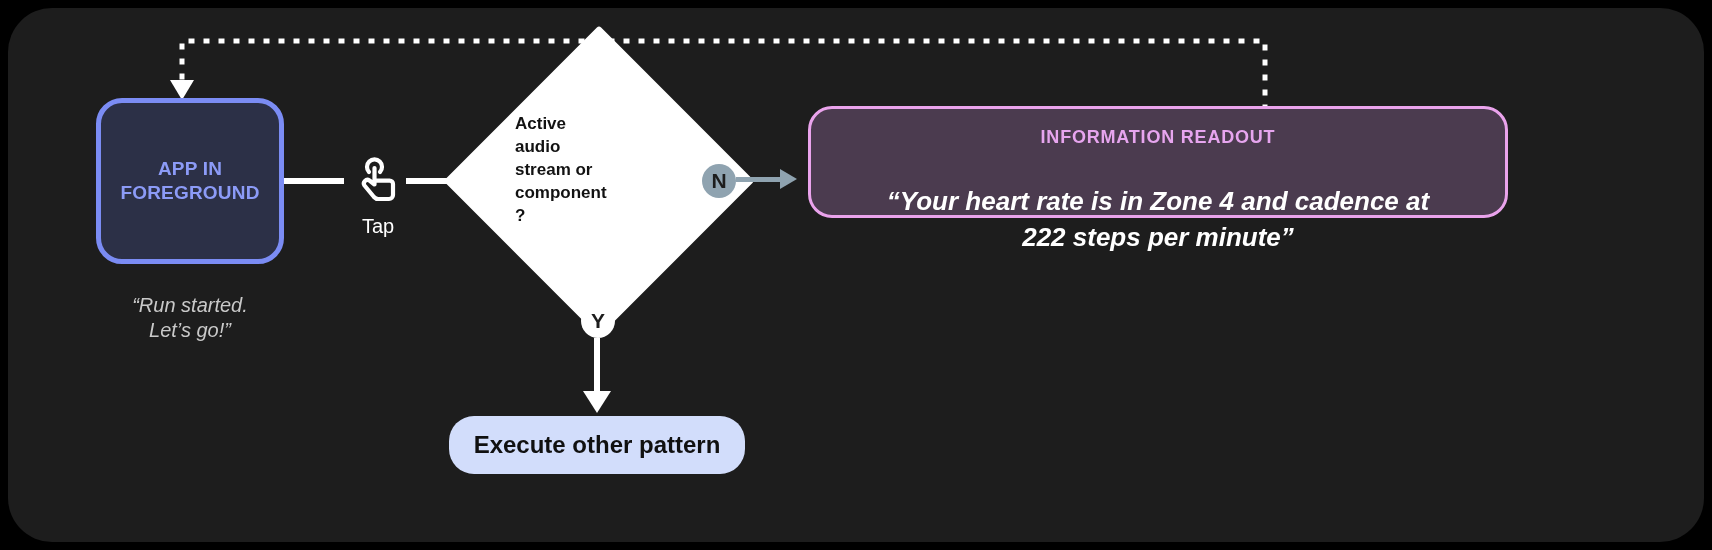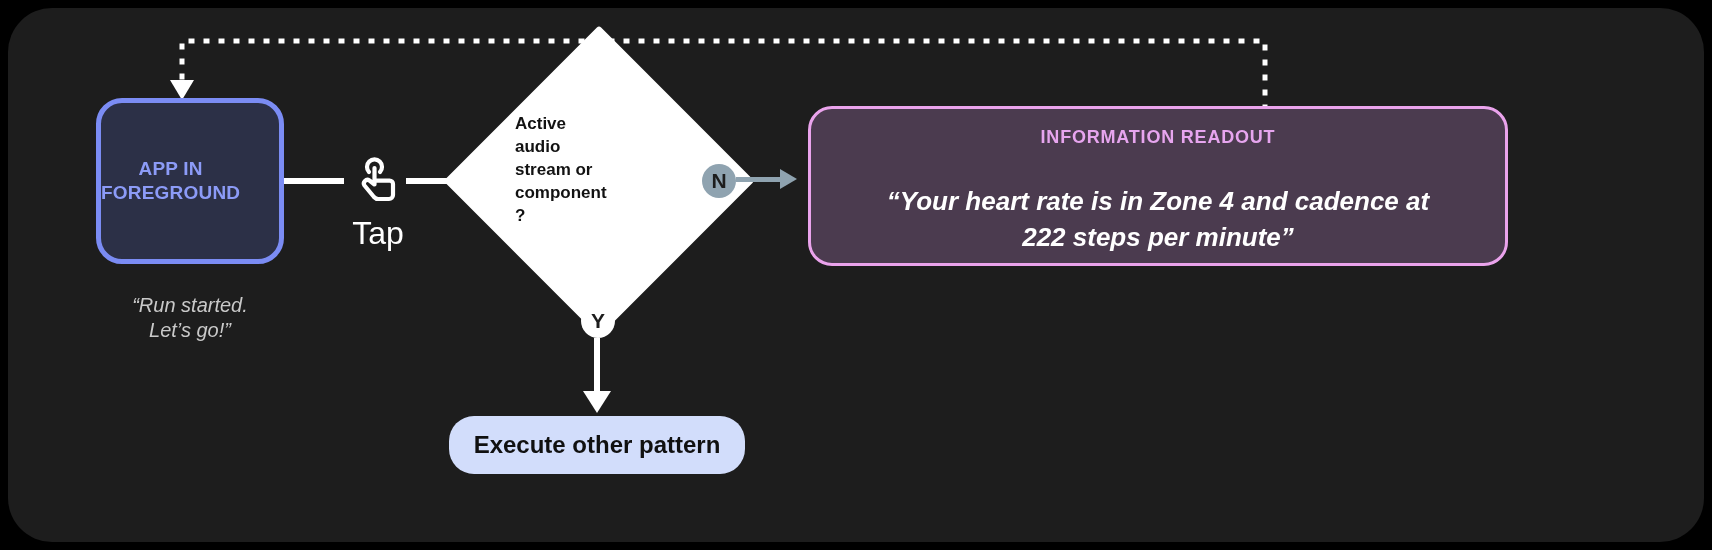--- a/index.html
+++ b/index.html
@@ -30,21 +30,21 @@
     left: 88px;
     top: 90px;
     width: 188px;
     height: 166px;
     box-sizing: border-box;
     background: #2c3047;
     border: 5px solid #7b8cf4;
     border-radius: 26px;
     display: flex;
     align-items: center;
-    justify-content: flex-start;
+    justify-content: center;
   }
   .app-node-label {
     color: #8c9bf7;
     font-size: 19px;
     font-weight: bold;
     line-height: 1.28;
     text-align: center;
     letter-spacing: 0.2px;
   }
   .app-caption {
@@ -85,21 +85,21 @@
     width: 58px;
     height: 58px;
   }
   .tap-label {
     position: absolute;
     left: 326px;
     top: 207px;
     width: 88px;
     text-align: center;
     color: #ffffff;
-    font-size: 32px;
+    font-size: 20px;
   }
   .seg-b {
     position: absolute;
     left: 398px;
     top: 170px;
     width: 82px;
     height: 6px;
     background: #ffffff;
   }
   .arrow-right-white {
@@ -239,21 +239,21 @@
     font-size: 24px;
     font-weight: bold;
   }
 
   
   .readout {
     position: absolute;
     left: 800px;
     top: 98px;
     width: 700px;
-    height: 160px;
+    height: 112px;
     box-sizing: border-box;
     background: #4b3b4f;
     border: 3px solid #eaa3ec;
     border-radius: 24px;
     padding: 18px 30px 0;
   }
   .readout-title {
     color: #e7a5ef;
     font-size: 18px;
     font-weight: bold;

